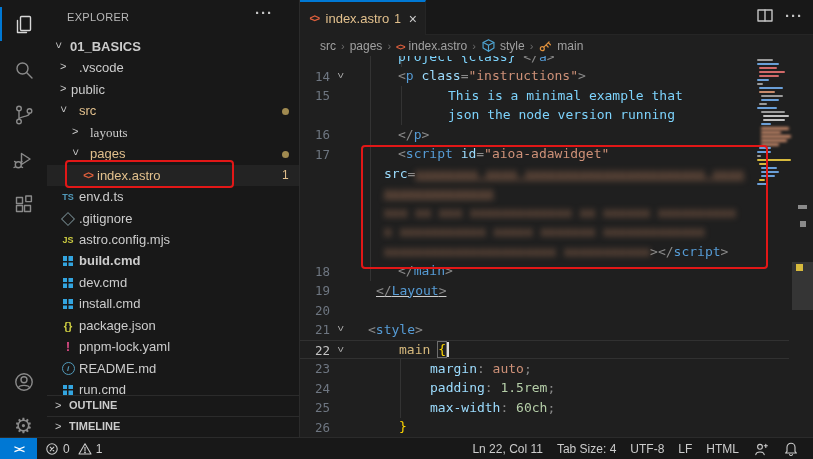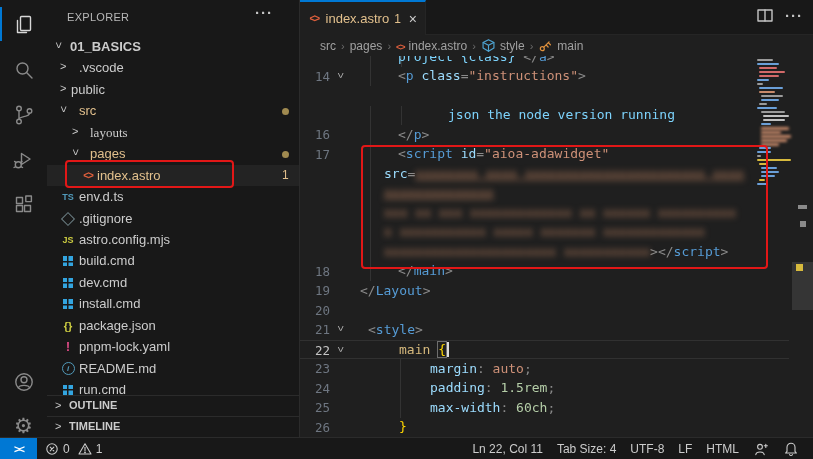--- a/index.html
+++ b/index.html
@@ -199,21 +199,21 @@
         <div class="trow">
           <span class="fi fi-git" style="left: 13px;"></span>
           <span class="tlabel" style="left: 32px;">.gitignore</span>
         </div>
         <div class="trow">
           <span class="fi fi-js" style="left: 13px;">JS</span>
           <span class="tlabel" style="left: 32px;">astro.config.mjs</span>
         </div>
         <div class="trow">
           <span class="fi fi-win" style="left: 13px;"></span>
-          <span class="tlabel" style="left: 32px;">build.cmd</span>
+          <span class="tlabel" style="left: 32px; font-weight: bold;">build.cmd</span>
         </div>
         <div class="trow">
           <span class="fi fi-win" style="left: 13px;"></span>
           <span class="tlabel" style="left: 32px;">dev.cmd</span>
         </div>
         <div class="trow">
           <span class="fi fi-win" style="left: 13px;"></span>
           <span class="tlabel" style="left: 32px;">install.cmd</span>
         </div>
         <div class="trow">
@@ -302,20 +302,26 @@
         <span class="guide" style="left: 101px;"></span>
         <span class="lnum"></span>
         <span class="ctext" style="left: 98px;"><span class="tok-text">project </span><span class="tok-text">{class}</span><span class="tok-text"> </span><span class="tok-punct">&lt;/</span><span class="tok-tag">a</span><span class="tok-punct">&gt;</span></span>
       </div>
       <div class="crow" style="top: 10.5px;">
         <span class="guide" style="left: 70px;"></span>
         <span class="lnum">14</span>
         <span class="fold">&gt;</span>
         <span class="ctext" style="left: 98px;"><span class="tok-punct">&lt;</span><span class="tok-tag">p</span><span class="tok-text"> </span><span class="tok-attr">class</span><span class="tok-punct">=</span><span class="tok-str">"instructions"</span><span class="tok-punct">&gt;</span></span>
       </div>
+      <div class="crow" style="top: 30px;">
+        <span class="guide" style="left: 70px;"></span>
+        <span class="guide" style="left: 101px;"></span>
+        <span class="lnum">15</span>
+        <span class="ctext" style="left: 148px;"><span class="tok-text">This is a minimal example that</span></span>
+      </div>
       <div class="crow" style="top: 49.5px;">
         <span class="guide" style="left: 70px;"></span>
         <span class="guide" style="left: 101px;"></span>
         <span class="lnum"></span>
         <span class="ctext" style="left: 148px;"><span class="tok-text">json the node version running</span></span>
       </div>
       <div class="crow" style="top: 69px;">
         <span class="guide" style="left: 70px;"></span>
         <span class="lnum">16</span>
         <span class="ctext" style="left: 98px;"><span class="tok-punct">&lt;/</span><span class="tok-tag">p</span><span class="tok-punct">&gt;</span></span>
@@ -350,21 +356,21 @@
         <span class="lnum"></span>
         <span class="ctext" style="left: 84px;"><span class="tok-blur">xxxxxxxxxxxxxxxxxxxxxx xxxxxxxxxxx</span><span class="tok-punct">&gt;</span><span class="tok-punct">&lt;/</span><span class="tok-tag">script</span><span class="tok-punct">&gt;</span></span>
       </div>
       <div class="crow" style="top: 205.5px;">
         <span class="guide" style="left: 70px;"></span>
         <span class="lnum">18</span>
         <span class="ctext" style="left: 98px;"><span class="tok-punct">&lt;/</span><span class="tok-tag">main</span><span class="tok-punct">&gt;</span></span>
       </div>
       <div class="crow" style="top: 225px;">
         <span class="lnum">19</span>
-        <span class="ctext" style="left: 60px;"><span class="tok-punct">&lt;/</span><span class="tok-tag">Layout</span><span class="tok-punct">&gt;</span></span>
+        <span class="ctext" style="left: 76px; text-decoration: underline;"><span class="tok-punct">&lt;/</span><span class="tok-tag">Layout</span><span class="tok-punct">&gt;</span></span>
       </div>
       <div class="crow" style="top: 244.5px;">
         <span class="lnum">20</span>
         <span class="ctext" style="left: 68px;"></span>
       </div>
       <div class="crow" style="top: 264px;">
         <span class="lnum">21</span>
         <span class="fold">&gt;</span>
         <span class="ctext" style="left: 68px;"><span class="tok-punct">&lt;</span><span class="tok-tag">style</span><span class="tok-punct">&gt;</span></span>
       </div>

